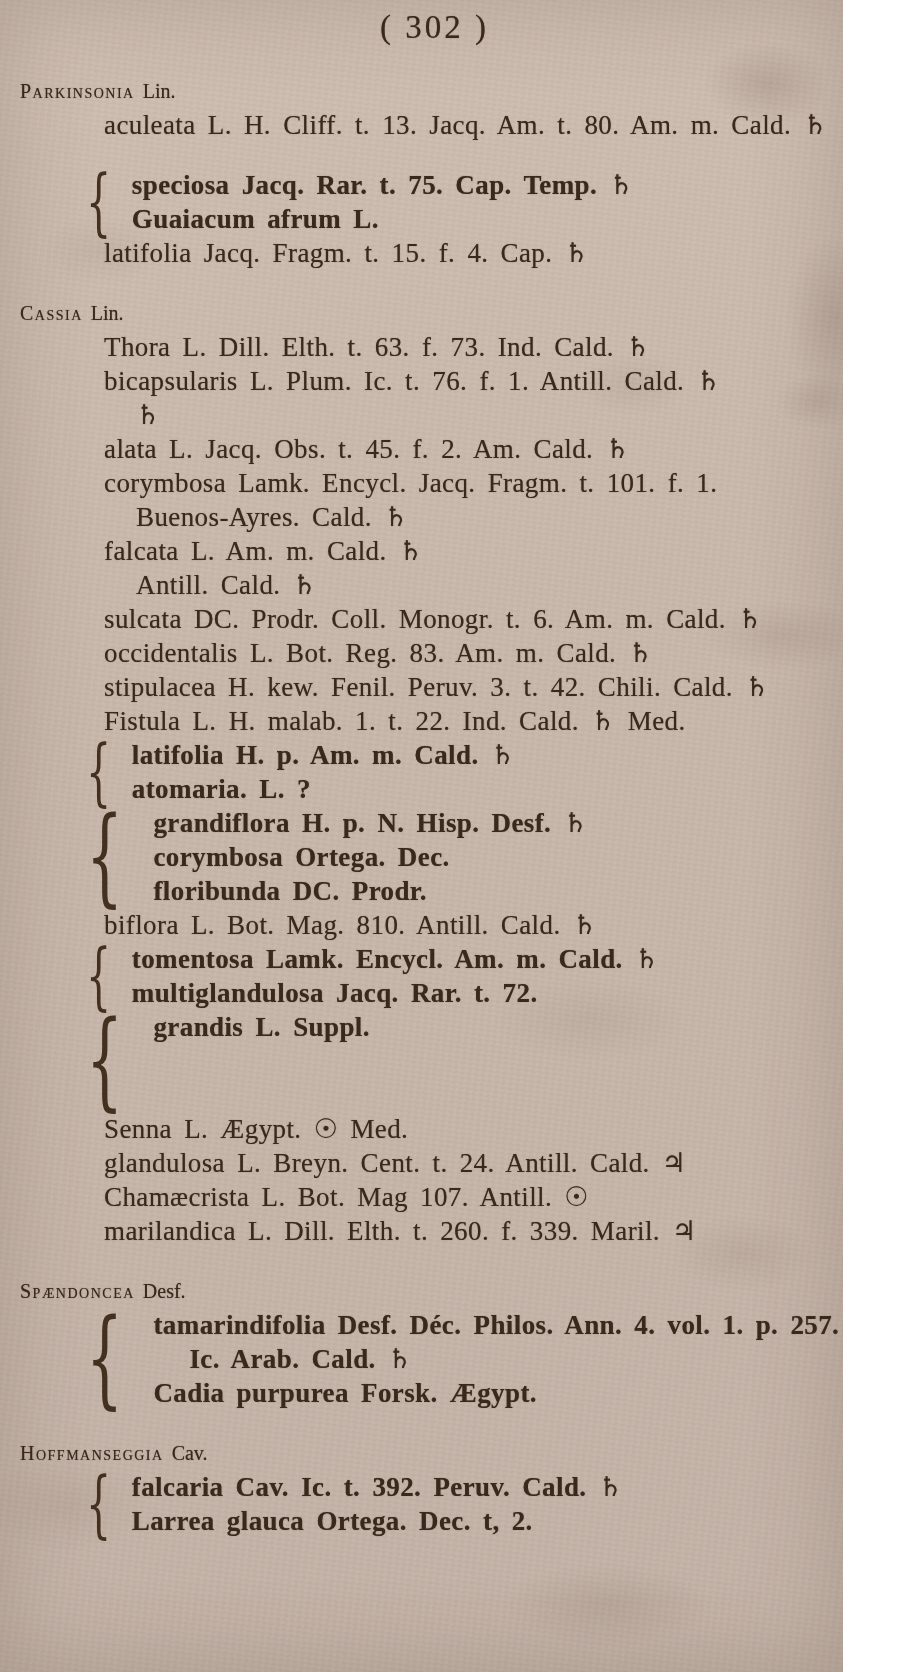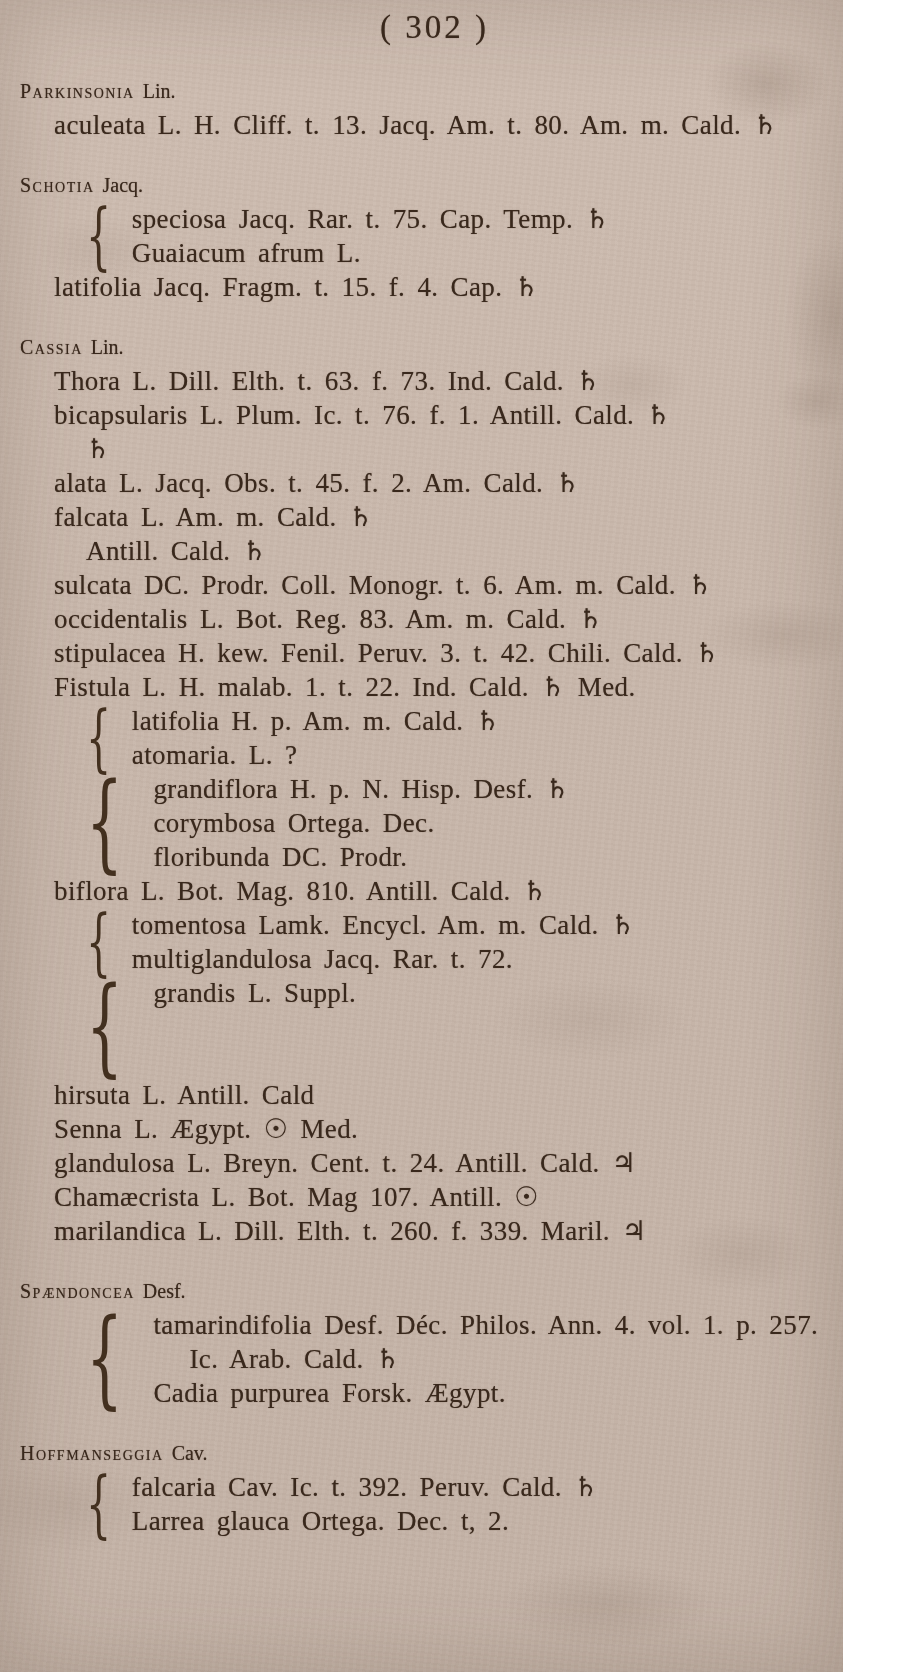--- a/index.html
+++ b/index.html
@@ -36,32 +36,32 @@
   }
   .section{margin-top:26px;}
   .genus-heading{
     font-size:20px;
     line-height:34px;
     white-space:nowrap;
     text-shadow:0 0 1px rgba(57,40,28,.6);
   }
   .genus-name{font-variant:small-caps;letter-spacing:1.5px;}
   .genus-author{margin-left:8px;}
-  .item{margin-left:34px;}
+  .item{margin-left:84px;}
   .line{
     font-size:27px;
     line-height:34px;
     white-space:nowrap;
     word-spacing:5px;
     letter-spacing:.4px;
     text-shadow:0 0 1px rgba(57,40,28,.55);
   }
   .item > .line.cont{padding-left:32px;}
   .group{display:flex;align-items:stretch;margin-left:66px;}
-  .group .item-lines{flex:1 1 auto;}
+  .group .item-lines{flex:1 1 auto;font-weight:bold;}
   .group .line{padding-left:0;}
   .group .line.cont{padding-left:36px;}
   .brace{
     flex:0 0 42px;
     display:flex;align-items:center;
     overflow:visible;
     color:#43301f;
   }
   .brace span{
     display:inline-block;
@@ -84,23 +84,20 @@
     <div class="section">
       <div class="genus-heading">
         <span class="genus-name">Parkinsonia</span><span class="genus-author">Lin.</span>
       </div>
       <div class="item">
         <div class="line">aculeata L. H. Cliff. t. 13. Jacq. Am. t. 80. Am. m. Cald. ♄</div>
       </div>
     </div>
 
     <div class="section">
-      <div class="genus-heading">
-        <span class="genus-name">Schotia</span><span class="genus-author">Jacq.</span>
-      </div>
       <div class="group g2">
         <div class="brace">
             <span>{</span>
           </div>
         <div class="item-lines">
           <div class="line">speciosa Jacq. Rar. t. 75. Cap. Temp. ♄</div>
           <div class="line">Guaiacum afrum L.</div>
         </div>
       </div>
       <div class="item">
@@ -117,20 +114,24 @@
         <div class="line">Thora L. Dill. Elth. t. 63. f. 73. Ind. Cald. ♄</div>
       </div>
       <div class="item">
         <div class="line">bicapsularis L. Plum. Ic. t. 76. f. 1. Antill. Cald. ♄</div>
       </div>
       <div class="item">
         <div class="line cont">♄</div>
       </div>
       <div class="item">
         <div class="line">alata L. Jacq. Obs. t. 45. f. 2. Am. Cald. ♄</div>
+      </div>
+      <div class="item">
+        <div class="line">corymbosa Lamk. Encycl.  Jacq. Fragm. t. 101. f. 1.</div>
+        <div class="line cont">Buenos-Ayres. Cald. ♄</div>
       </div>
       <div class="item">
         <div class="line">falcata L. Am. m. Cald. ♄</div>
       </div>
       <div class="item">
         <div class="line cont">Antill. Cald. ♄</div>
       </div>
       <div class="item">
         <div class="line">sulcata DC. Prodr. Coll. Monogr. t. 6. Am. m. Cald. ♄</div>
       </div>
@@ -182,23 +183,20 @@
       <div class="group g3">
         <div class="brace">
             <span>{</span>
           </div>
         <div class="item-lines">
           <div class="line">grandis L. Suppl.</div>
         </div>
       </div>
 
       <div class="item">
-        <div class="line">hirsuta L. Antill. Cald</div>
-      </div>
-      <div class="item">
         <div class="line">Senna L. Ægypt. ☉ Med.</div>
       </div>
       <div class="item">
         <div class="line">glandulosa L. Breyn. Cent. t. 24. Antill. Cald. ♃</div>
       </div>
       <div class="item">
         <div class="line">Chamæcrista L. Bot. Mag 107. Antill. ☉</div>
       </div>
       <div class="item">
         <div class="line">marilandica L. Dill. Elth. t. 260. f. 339. Maril. ♃</div>

